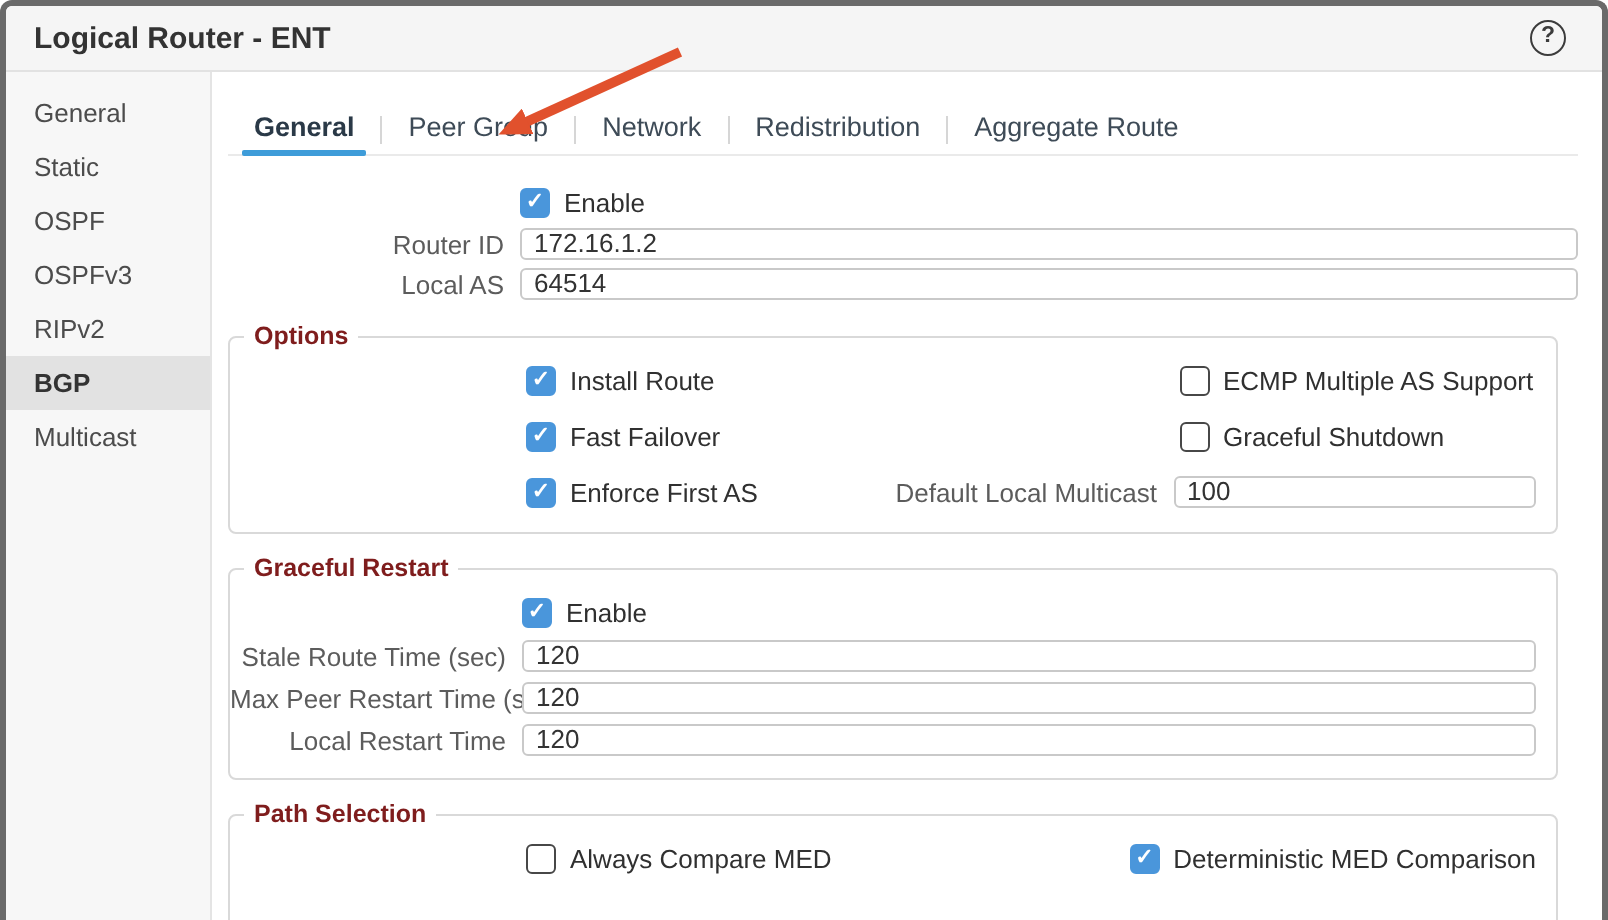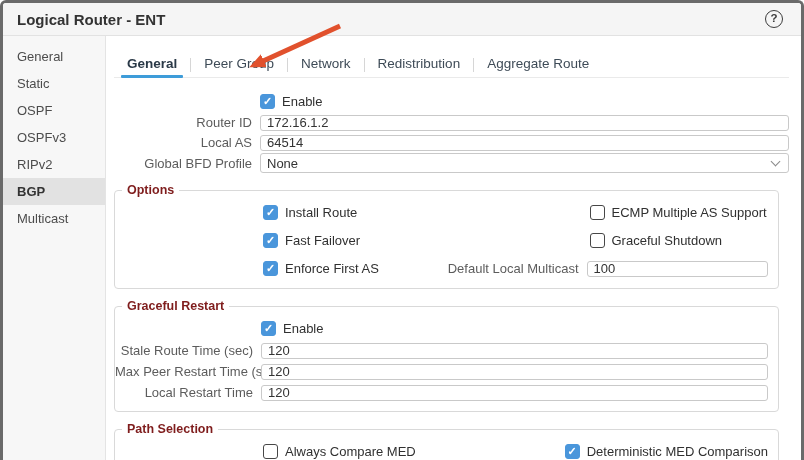--- a/index.html
+++ b/index.html
@@ -170,29 +170,20 @@
         <div class="frow">
           <div class="flabel">Router ID</div>
           <div class="fctrl"><input class="txt" value="172.16.1.2" style=""></div>
         </div>
 
         <div class="frow">
           <div class="flabel">Local AS</div>
           <div class="fctrl"><input class="txt" value="64514" style=""></div>
         </div>
 
-        <div class="frow">
-          <div class="flabel">Global BFD Profile</div>
-          <div class="fctrl">
-            <div class="sel">
-              <span class="val">None</span>
-              <span class="chev"></span>
-            </div>
-          </div>
-        </div>
 
         <fieldset>
           <legend>Options</legend>
           <div class="optgrid">
             <div class="optcell cbwrap">
               <span class="cb checked"></span>
               <span class="cblabel">Install Route</span>
             </div>
             <div class="optcell cbwrap">
               <span class="cb"></span>

